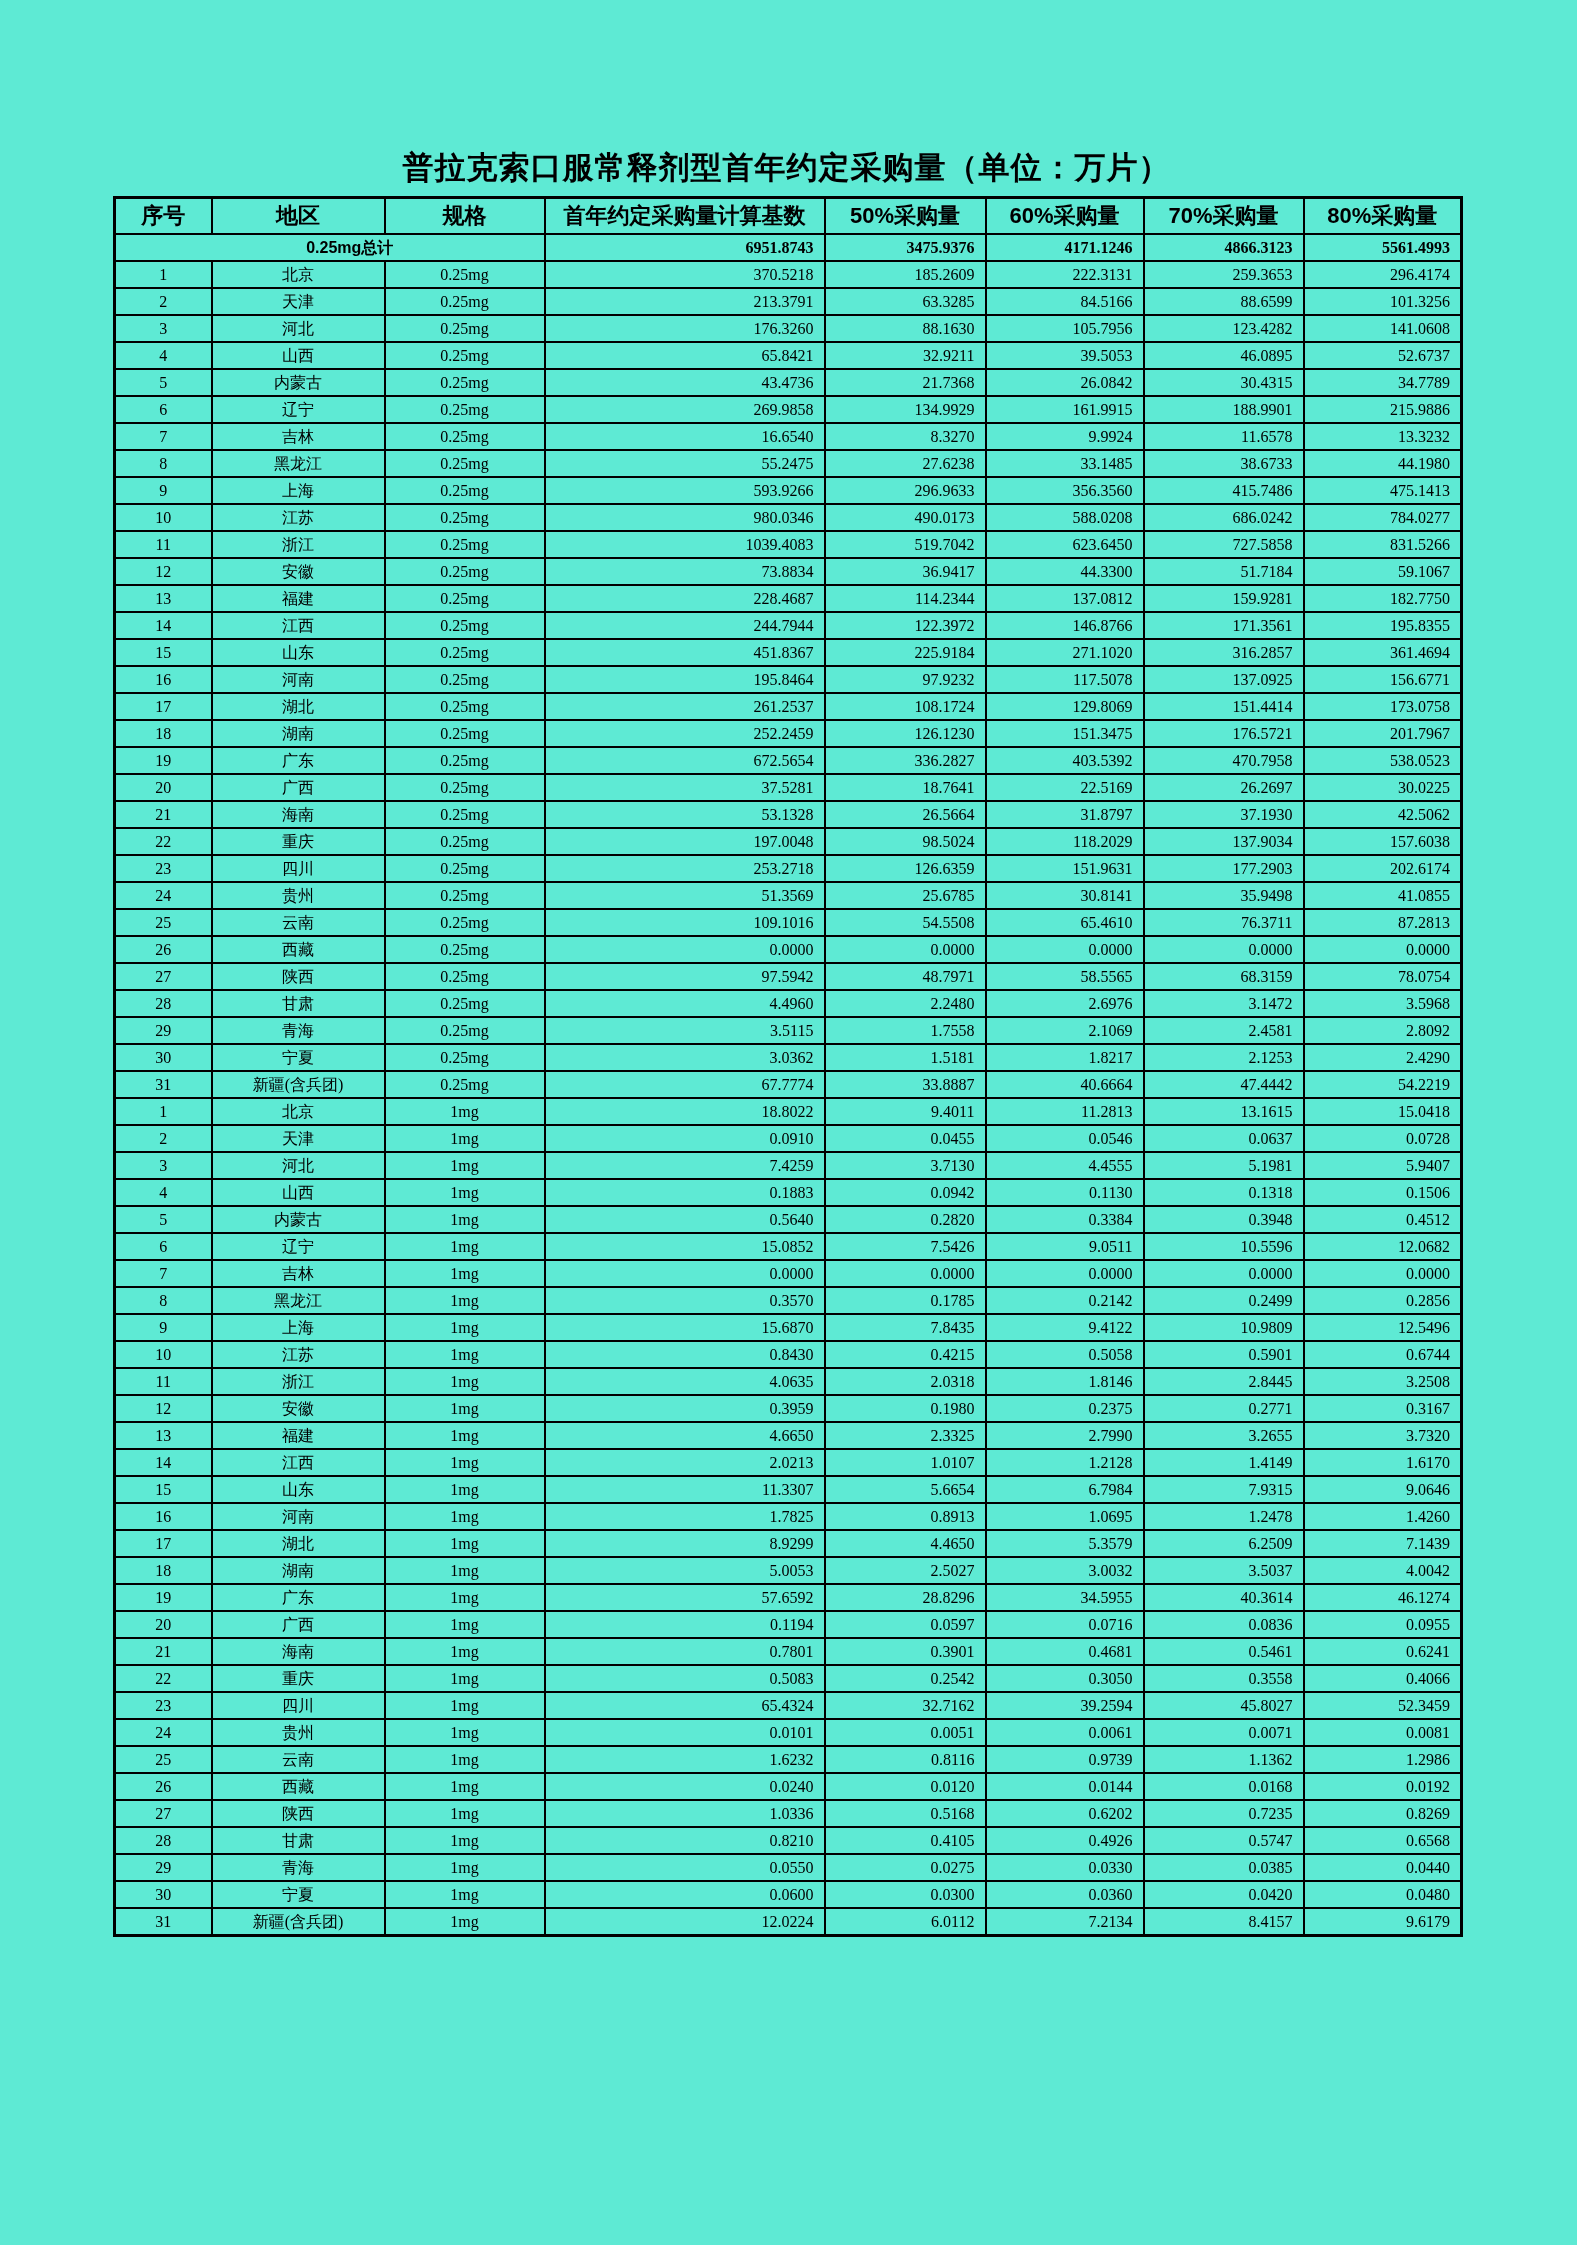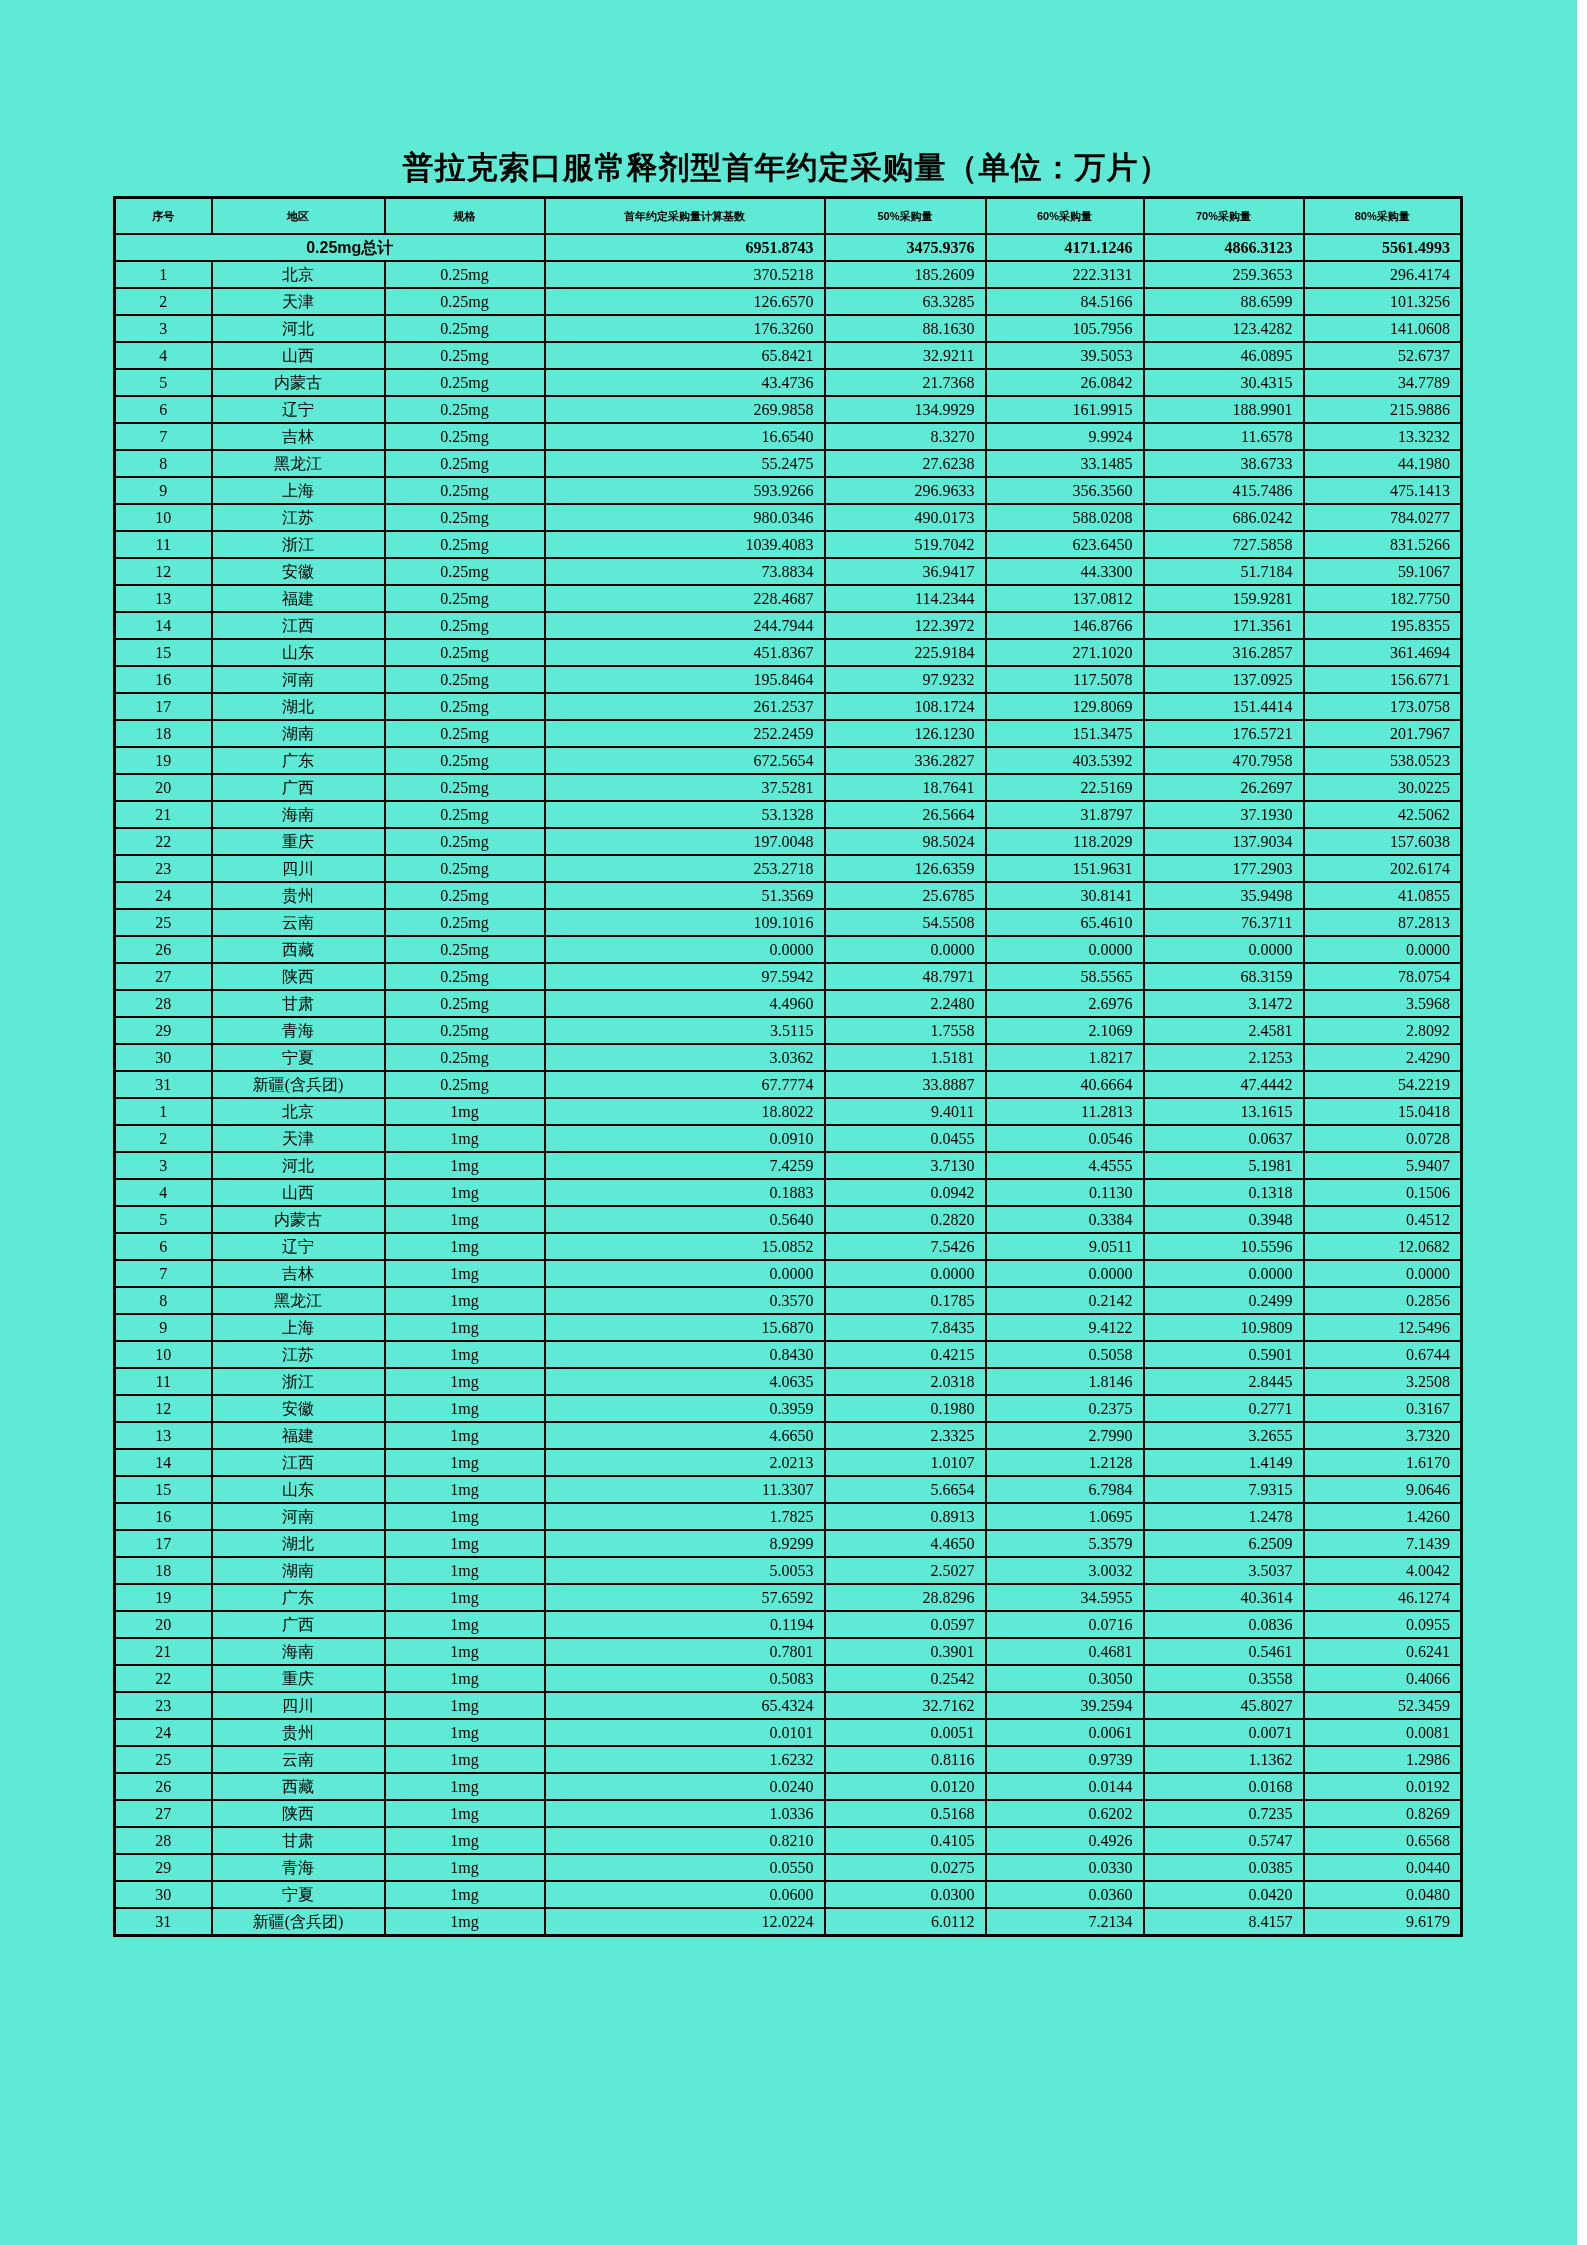--- a/index.html
+++ b/index.html
@@ -38,21 +38,21 @@
     border: 3px solid #000;
   }
   .tbl th, .tbl td {
     border: 2px solid #000;
     padding: 0;
     overflow: hidden;
     white-space: nowrap;
   }
   .tbl thead th {
     height: 34px;
-    font-size: 11px;
+    font-size: 22px;
     font-weight: bold;
     text-align: center;
     font-family: "Liberation Sans", "DejaVu Sans", sans-serif;
   }
   .tbl tbody td {
     height: 25px;
     font-size: 16px;
     line-height: 25px;
   }
   .tbl td.c   { text-align: center; }
@@ -112,21 +112,21 @@
           <td class="num">370.5218</td>
           <td class="num">185.2609</td>
           <td class="num">222.3131</td>
           <td class="num">259.3653</td>
           <td class="num">296.4174</td>
         </tr>
         <tr>
           <td class="c">2</td>
           <td class="c">天津</td>
           <td class="c">0.25mg</td>
-          <td class="num">126.6570</td>
+          <td class="num">213.3791</td>
           <td class="num">63.3285</td>
           <td class="num">84.5166</td>
           <td class="num">88.6599</td>
           <td class="num">101.3256</td>
         </tr>
         <tr>
           <td class="c">3</td>
           <td class="c">河北</td>
           <td class="c">0.25mg</td>
           <td class="num">176.3260</td>

